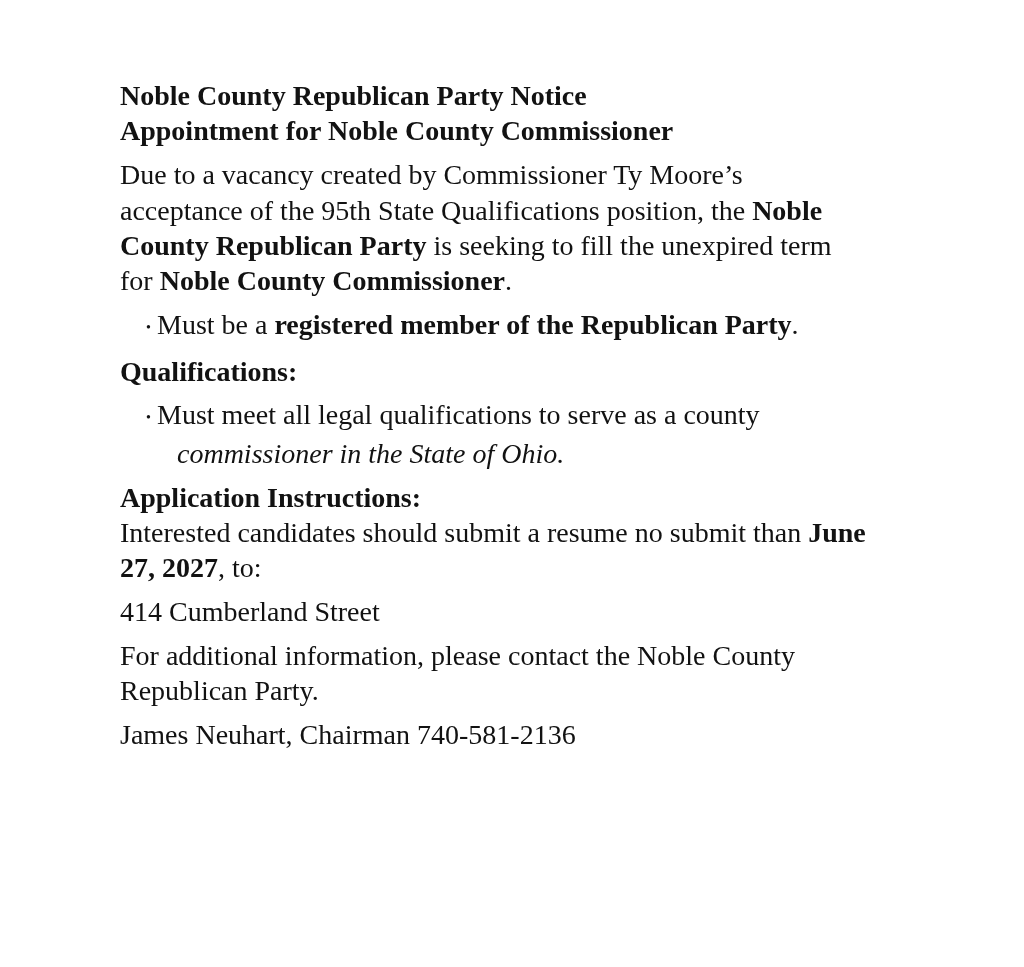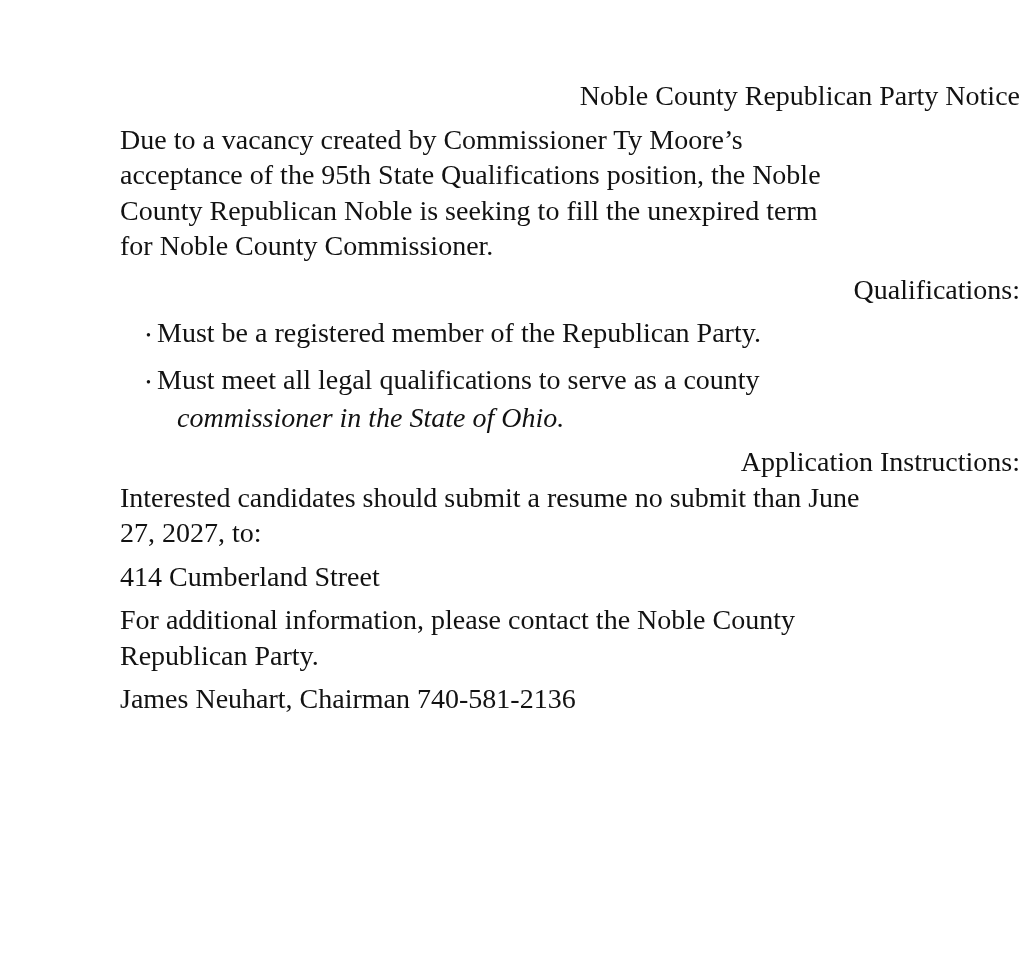--- a/index.html
+++ b/index.html
@@ -24,22 +24,21 @@
     line-height: 35.4px;
   }
   .block {
     margin: 0 0 8.3px 0;
   }
   .ln {
     display: block;
     white-space: pre-wrap;
   }
   .b {
-    font-weight: normal;
-    text-align: right;
+    font-weight: bold;
   }
   .bullet-first {
     padding-left: 26px;
   }
   .bullet-cont {
     padding-left: 57px;
     font-style: italic;
   }
   .dot {
     display: inline-block;
@@ -48,35 +47,36 @@
     vertical-align: 2px;
   }
 </style>
 </head>
 <body>
 
 <div class="doc">
 
   <div class="block b">
     <div class="ln">Noble County Republican Party Notice</div>
+    <div class="ln">Appointment for Noble County Commissioner</div>
   </div>
 
   <div class="block">
     <div class="ln"><span>Due to a vacancy created by Commissioner Ty Moore’s</span></div>
     <div class="ln"><span>acceptance of the 95th State Qualifications position, the </span><span class="b">Noble</span></div>
-    <div class="ln"><span class="b">County Republican Noble</span><span> is seeking to fill the unexpired term</span></div>
+    <div class="ln"><span class="b">County Republican Party</span><span> is seeking to fill the unexpired term</span></div>
     <div class="ln"><span>for </span><span class="b">Noble County Commissioner</span><span>.</span></div>
+  </div>
+
+  <div class="block">
+    <div class="ln bullet-first"><span class="dot">•</span><span>Must be a </span><span class="b">registered member of the Republican Party</span><span>.</span></div>
   </div>
 
   <div class="block b">
     <div class="ln">Qualifications:</div>
-  </div>
-
-  <div class="block">
-    <div class="ln bullet-first"><span class="dot">•</span><span>Must be a </span><span class="b">registered member of the Republican Party</span><span>.</span></div>
   </div>
 
   <div class="block">
     <div class="ln bullet-first"><span class="dot">•</span><span>Must meet all legal qualifications to serve as a county</span></div>
     <div class="ln bullet-cont"><span>commissioner in the State of Ohio.</span></div>
   </div>
 
   <div class="block">
     <div class="ln b">Application Instructions:</div>
     <div class="ln"><span>Interested candidates should submit a resume no submit than </span><span class="b">June</span></div>

